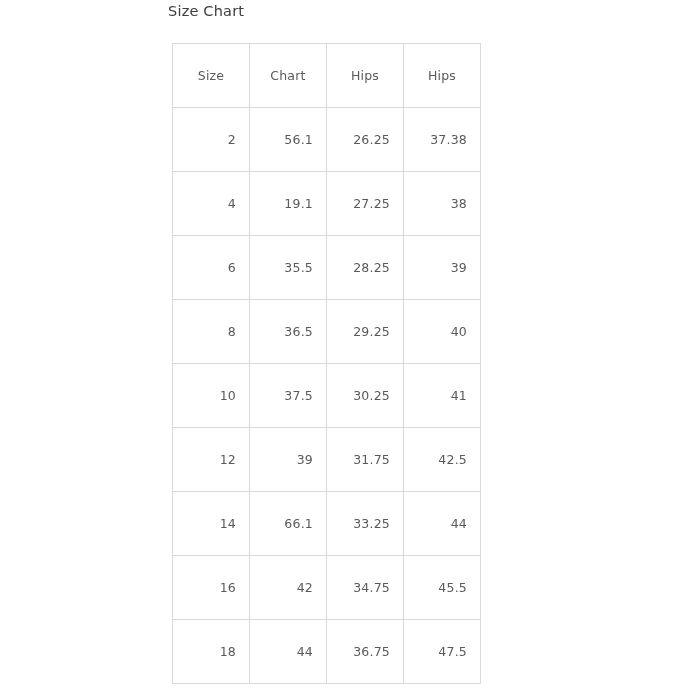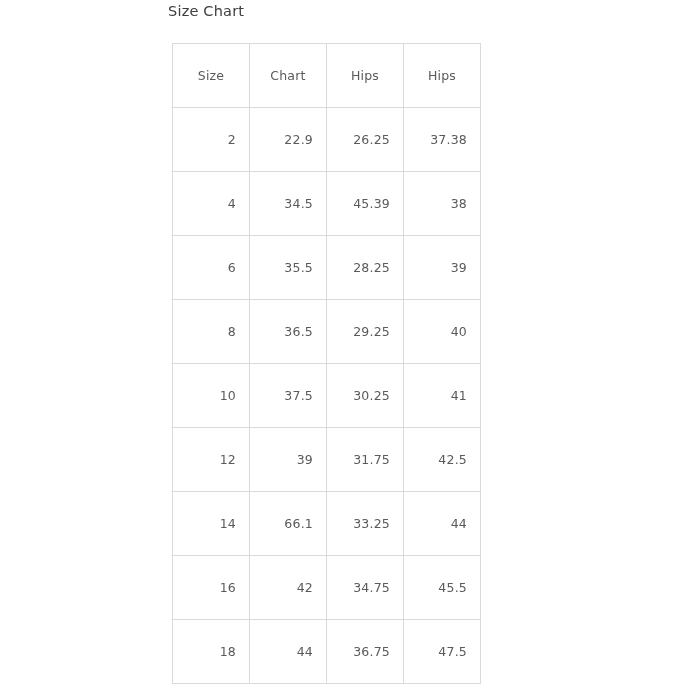--- a/index.html
+++ b/index.html
@@ -80,28 +80,28 @@
         <tr>
           <th>Size</th>
           <th>Chart</th>
           <th>Hips</th>
           <th>Hips</th>
         </tr>
       </thead>
       <tbody>
         <tr>
           <td>2</td>
-          <td>22.9</td>
+          <td>56.1</td>
           <td>26.25</td>
           <td>37.38</td>
         </tr>
         <tr>
           <td>4</td>
-          <td>34.5</td>
-          <td>45.39</td>
+          <td>19.1</td>
+          <td>27.25</td>
           <td>38</td>
         </tr>
         <tr>
           <td>6</td>
           <td>35.5</td>
           <td>28.25</td>
           <td>39</td>
         </tr>
         <tr>
           <td>8</td>

